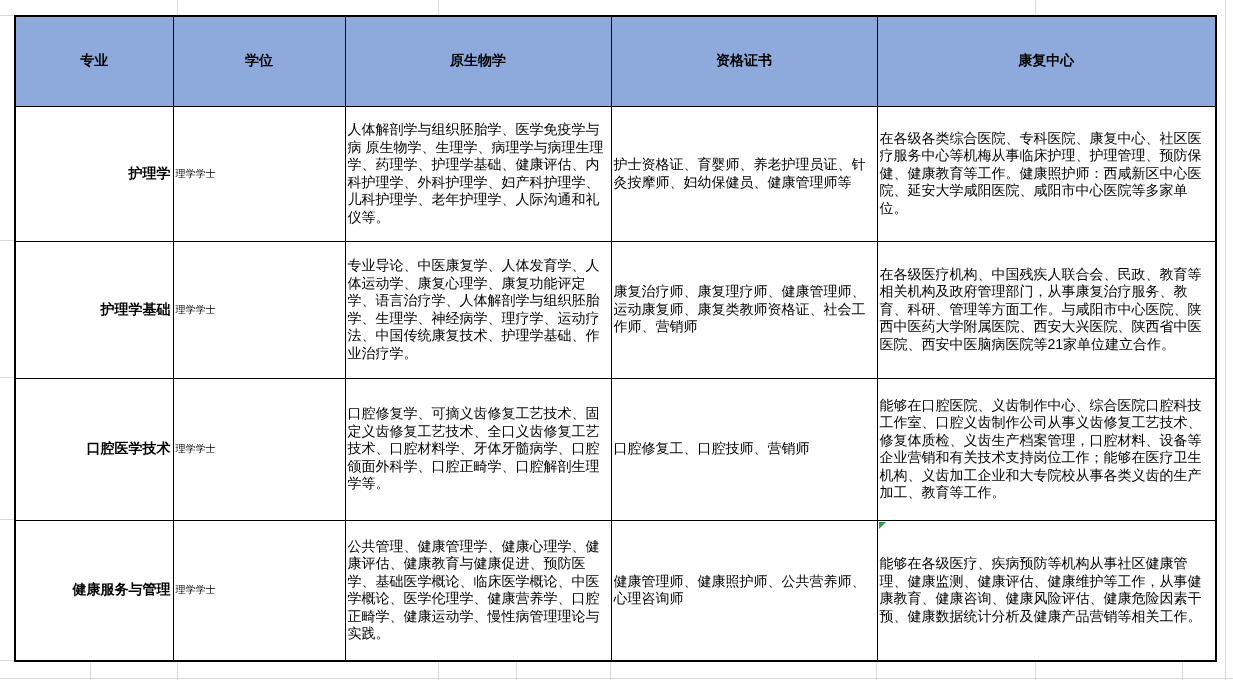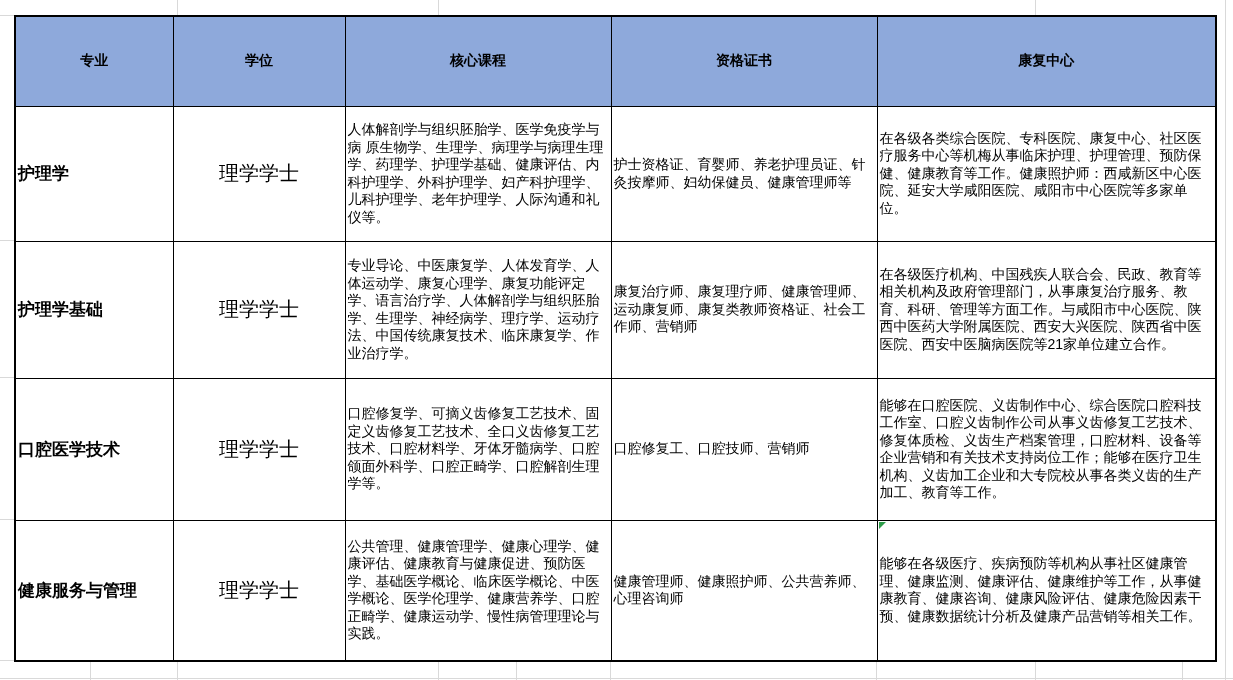--- a/index.html
+++ b/index.html
@@ -48,28 +48,28 @@
   tr.r2{height:137px;}
   tr.r3{height:142px;}
   tr.r4{height:141px;}
   th.head{
     background:var(--header-fill);
     font-size:14px;
     font-weight:bold;
     text-align:center;
   }
   td.major{
-    font-size:17px;
+    font-size:14px;
     font-weight:bold;
-    text-align:left;
+    text-align:right;
     padding:0 2px;
   }
   td.degree{
-    font-size:20px;
-    text-align:center;
+    font-size:10px;
+    text-align:left;
     padding:0 2px;
   }
   td.body{
     font-size:14px;
     line-height:17.5px;
     text-align:left;
     padding:1px 2px;
     word-break:break-all;
   }
   td.rel{position:relative;margin-left:32px;}
@@ -113,37 +113,37 @@
       <col style="width:158px">
       <col style="width:172px">
       <col style="width:266px">
       <col style="width:266px">
       <col style="width:339px">
     </colgroup>
     <thead>
       <tr class="hdr">
         <th class="head">专业</th>
         <th class="head">学位</th>
-        <th class="head">核心课程</th>
+        <th class="head">原生物学</th>
         <th class="head">资格证书</th>
         <th class="head">康复中心</th>
       </tr>
     </thead>
     <tbody>
       <tr class="r1">
         <td class="major">护理学</td>
         <td class="degree">理学学士</td>
         <td class="body">人体解剖学与组织胚胎学、医学免疫学与病 原生物学、生理学、病理学与病理生理学、药理学、护理学基础、健康评估、内科护理学、外科护理学、妇产科护理学、儿科护理学、老年护理学、人际沟通和礼仪等。</td>
         <td class="body">护士资格证、育婴师、养老护理员证、针灸按摩师、妇幼保健员、健康管理师等</td>
         <td class="body">在各级各类综合医院、专科医院、康复中心、社区医疗服务中心等机梅从事临床护理、护理管理、预防保健、健康教育等工作。健康照护师：西咸新区中心医院、延安大学咸阳医院、咸阳市中心医院等多家单位。</td>
       </tr>
       <tr class="r2">
         <td class="major">护理学基础</td>
         <td class="degree">理学学士</td>
-        <td class="body">专业导论、中医康复学、人体发育学、人体运动学、康复心理学、康复功能评定学、语言治疗学、人体解剖学与组织胚胎学、生理学、神经病学、理疗学、运动疗法、中国传统康复技术、临床康复学、作业治疗学。</td>
+        <td class="body">专业导论、中医康复学、人体发育学、人体运动学、康复心理学、康复功能评定学、语言治疗学、人体解剖学与组织胚胎学、生理学、神经病学、理疗学、运动疗法、中国传统康复技术、护理学基础、作业治疗学。</td>
         <td class="body">康复治疗师、康复理疗师、健康管理师、运动康复师、康复类教师资格证、社会工作师、营销师</td>
         <td class="body">在各级医疗机构、中国残疾人联合会、民政、教育等相关机构及政府管理部门，从事康复治疗服务、教育、科研、管理等方面工作。与咸阳市中心医院、陕西中医药大学附属医院、西安大兴医院、陕西省中医医院、西安中医脑病医院等21家单位建立合作。</td>
       </tr>
       <tr class="r3">
         <td class="major">口腔医学技术</td>
         <td class="degree">理学学士</td>
         <td class="body">口腔修复学、可摘义齿修复工艺技术、固定义齿修复工艺技术、全口义齿修复工艺技术、口腔材料学、牙体牙髓病学、口腔颌面外科学、口腔正畸学、口腔解剖生理学等。</td>
         <td class="body">口腔修复工、口腔技师、营销师</td>
         <td class="body">能够在口腔医院、义齿制作中心、综合医院口腔科技工作室、口腔义齿制作公司从事义齿修复工艺技术、修复体质检、义齿生产档案管理，口腔材料、设备等企业营销和有关技术支持岗位工作；能够在医疗卫生机构、义齿加工企业和大专院校从事各类义齿的生产加工、教育等工作。</td>
       </tr>

